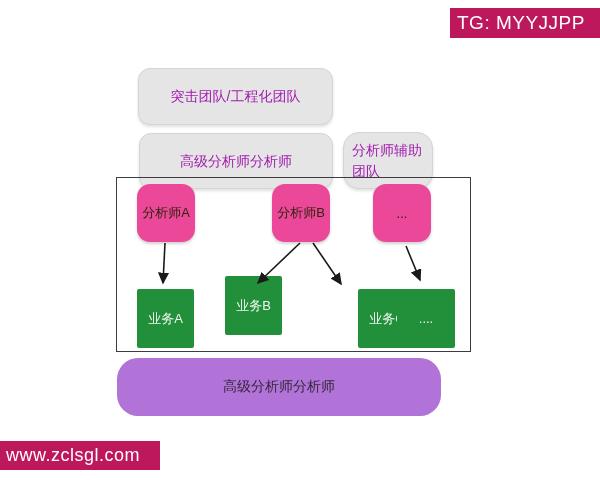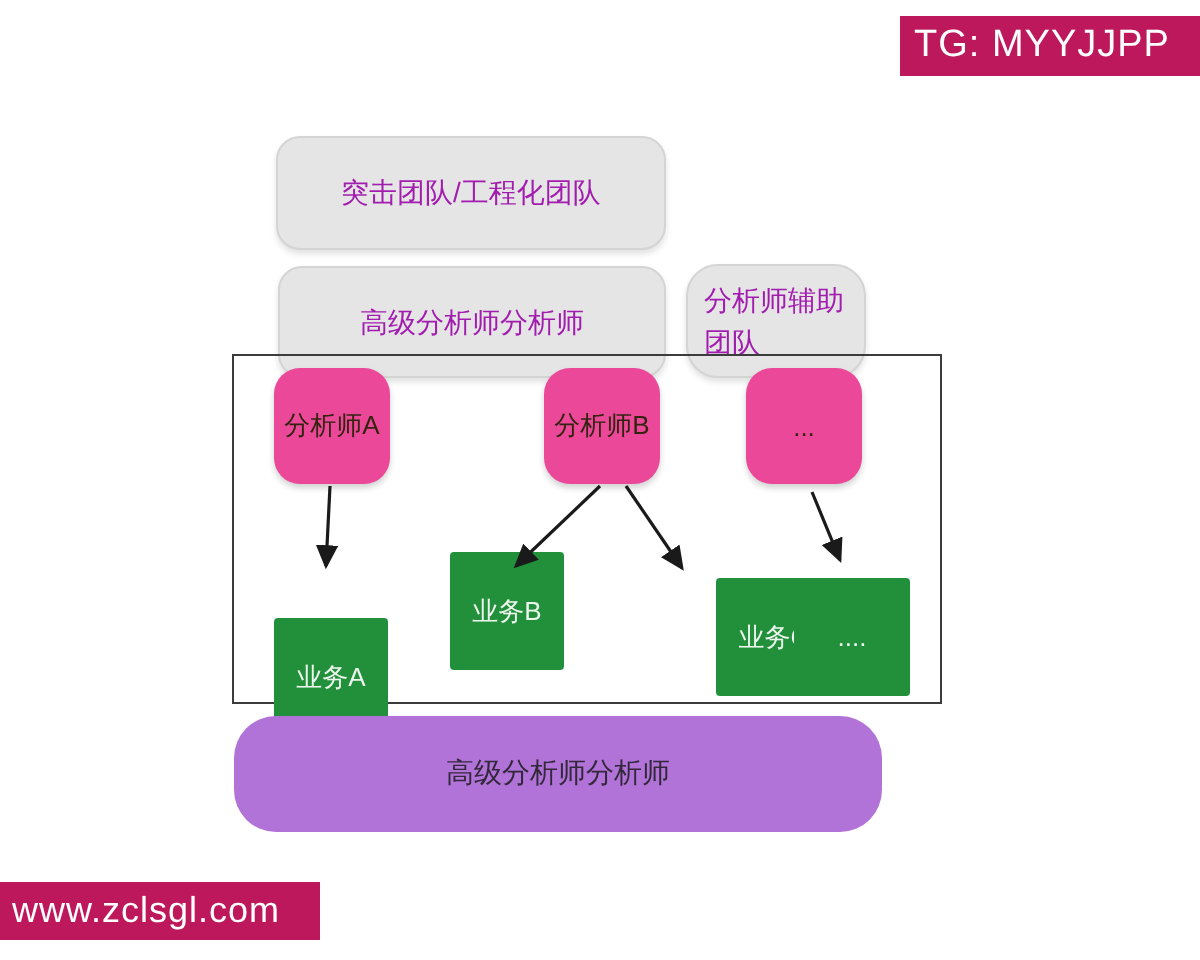--- a/index.html
+++ b/index.html
@@ -71,21 +71,21 @@
   .business {
     width: 57px; height: 59px;
     background: #22903A;
     border-radius: 2px;
     display: flex;
     align-items: center;
     justify-content: center;
     font-size: 13px;
     color: #EDF6EE;
   }
-  .business.a   { left: 137px; top: 289px; margin-top: 20px; }
+  .business.a   { left: 137px; top: 289px; }
   .business.b   { left: 225px; top: 276px; }
   .business.c   { left: 317px; top: 289px; width: 58px; margin-left: 41px; }
   .business.etc { left: 397px; top: 289px; width: 58px; }
 
   
   .senior {
     left: 117px; top: 358px; width: 324px; height: 58px;
     background: #B273D8;
     border-radius: 21px;
     display: flex;

